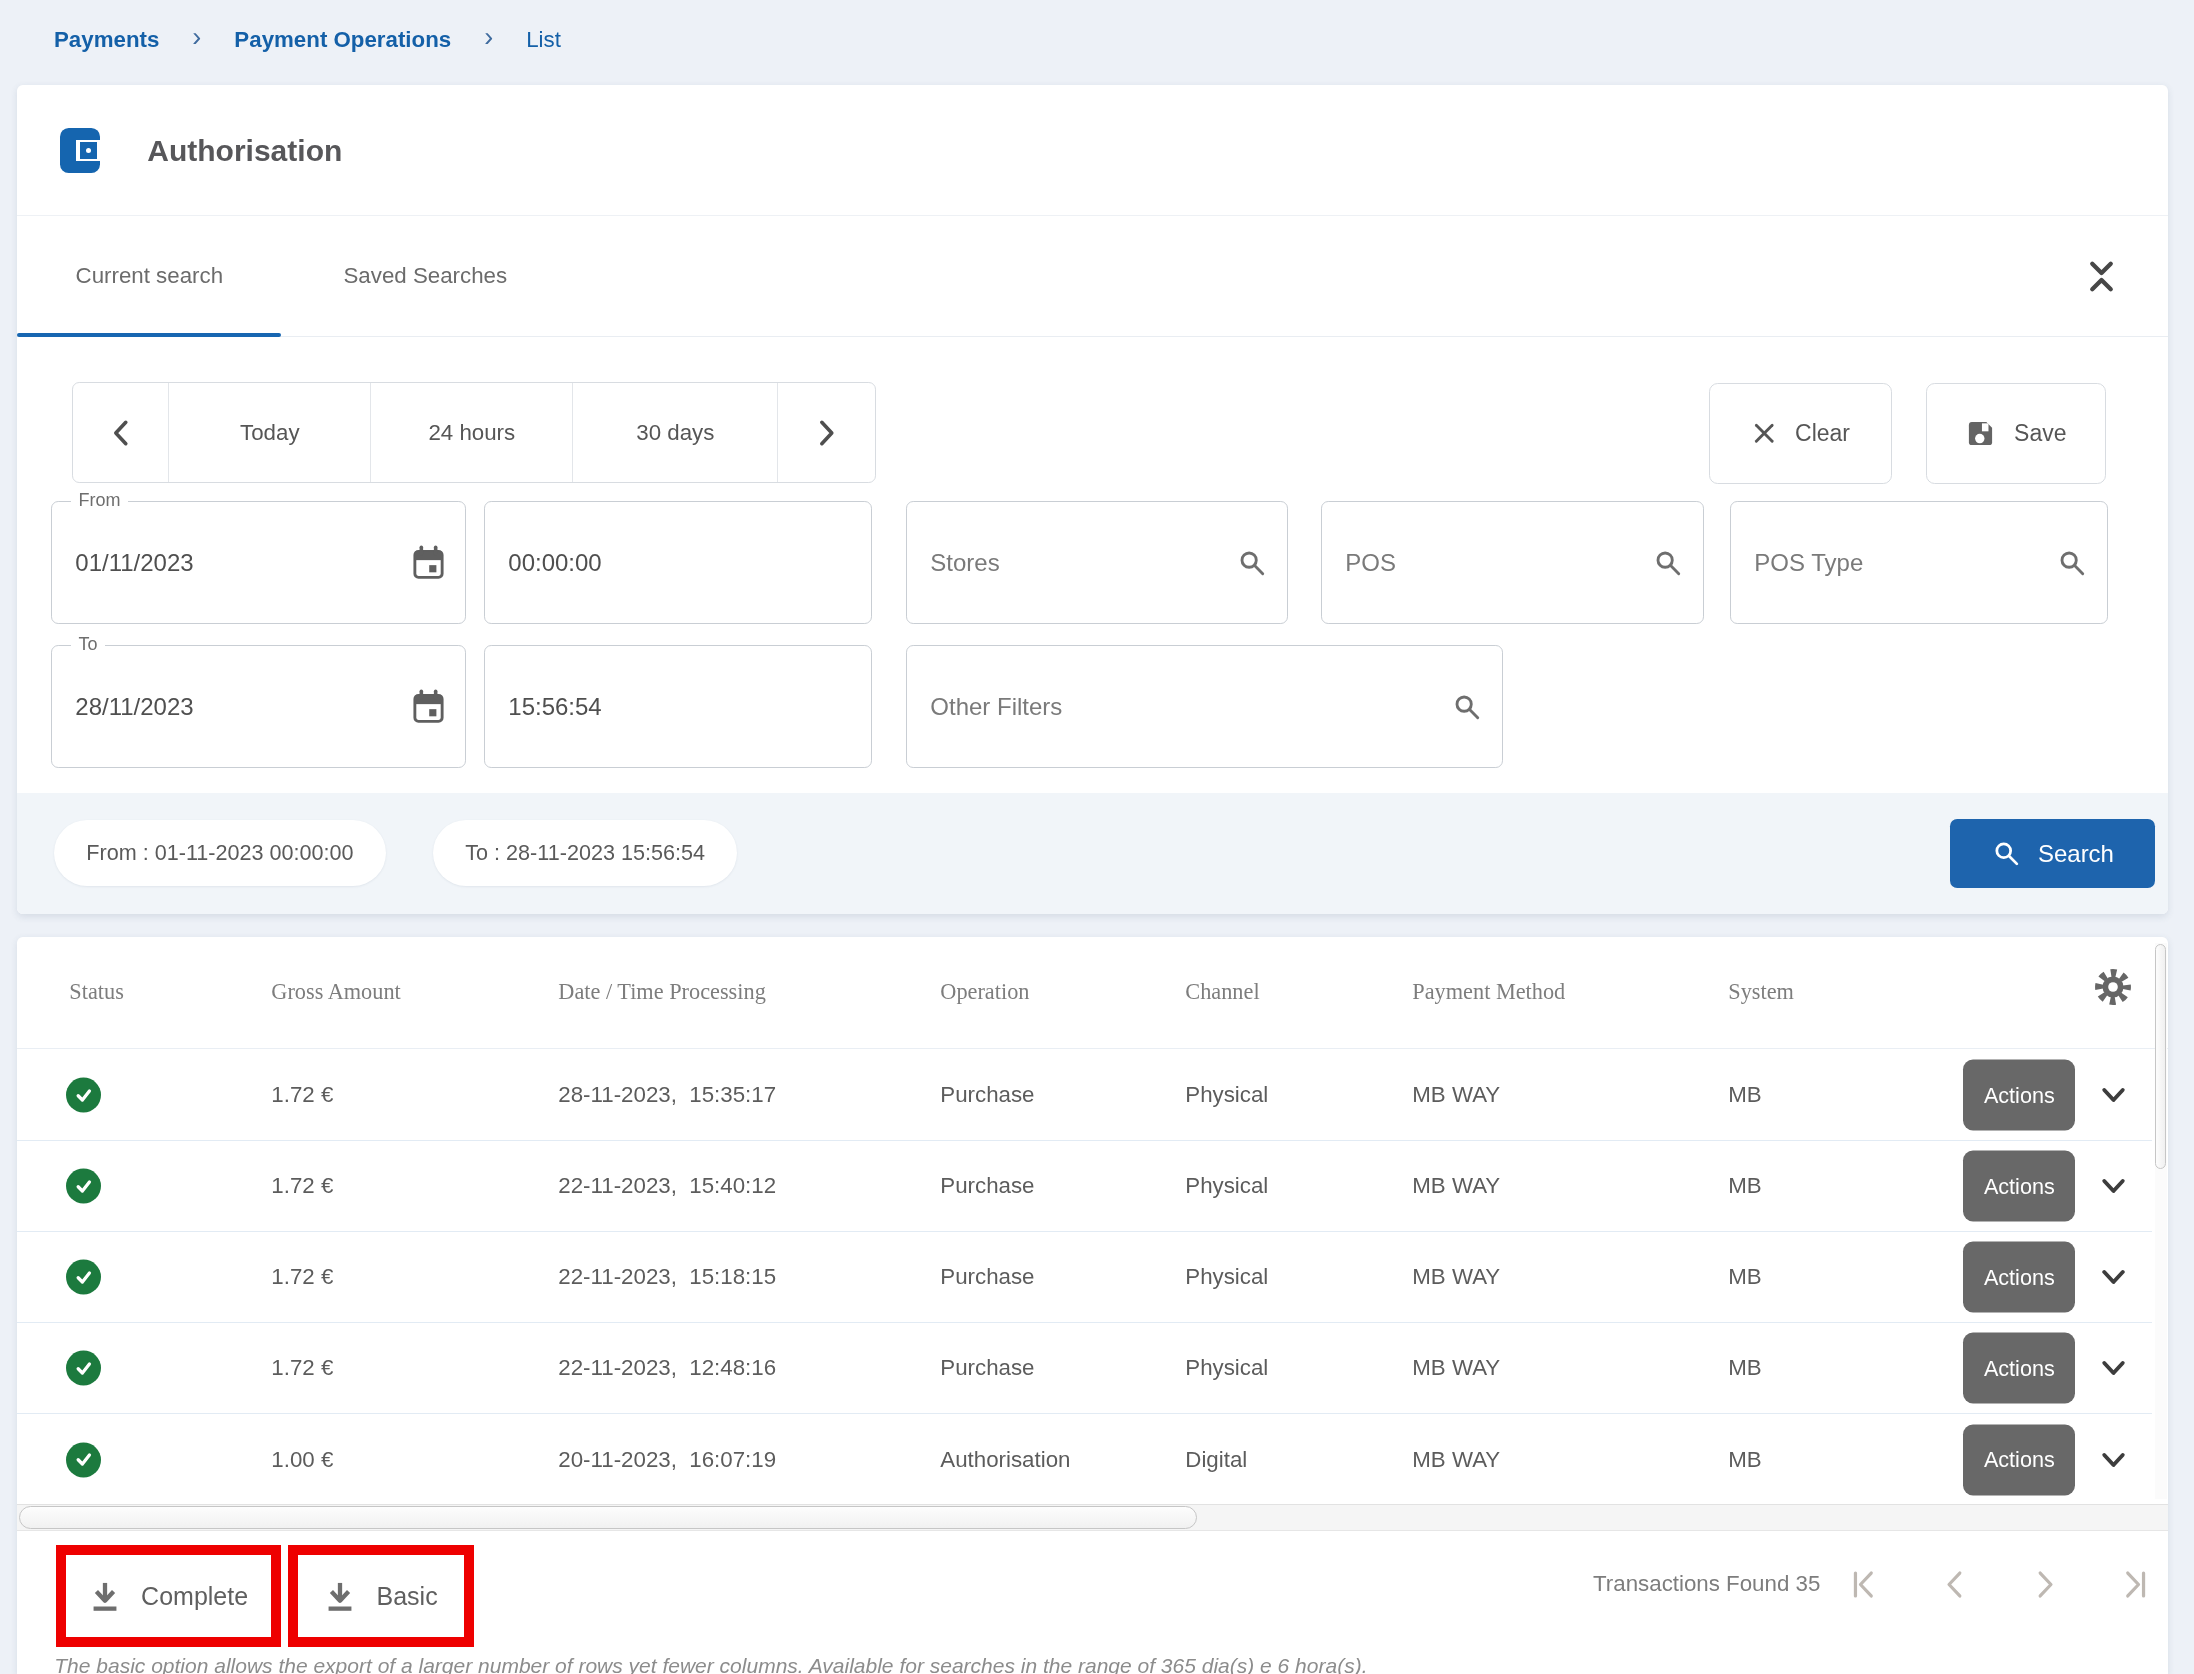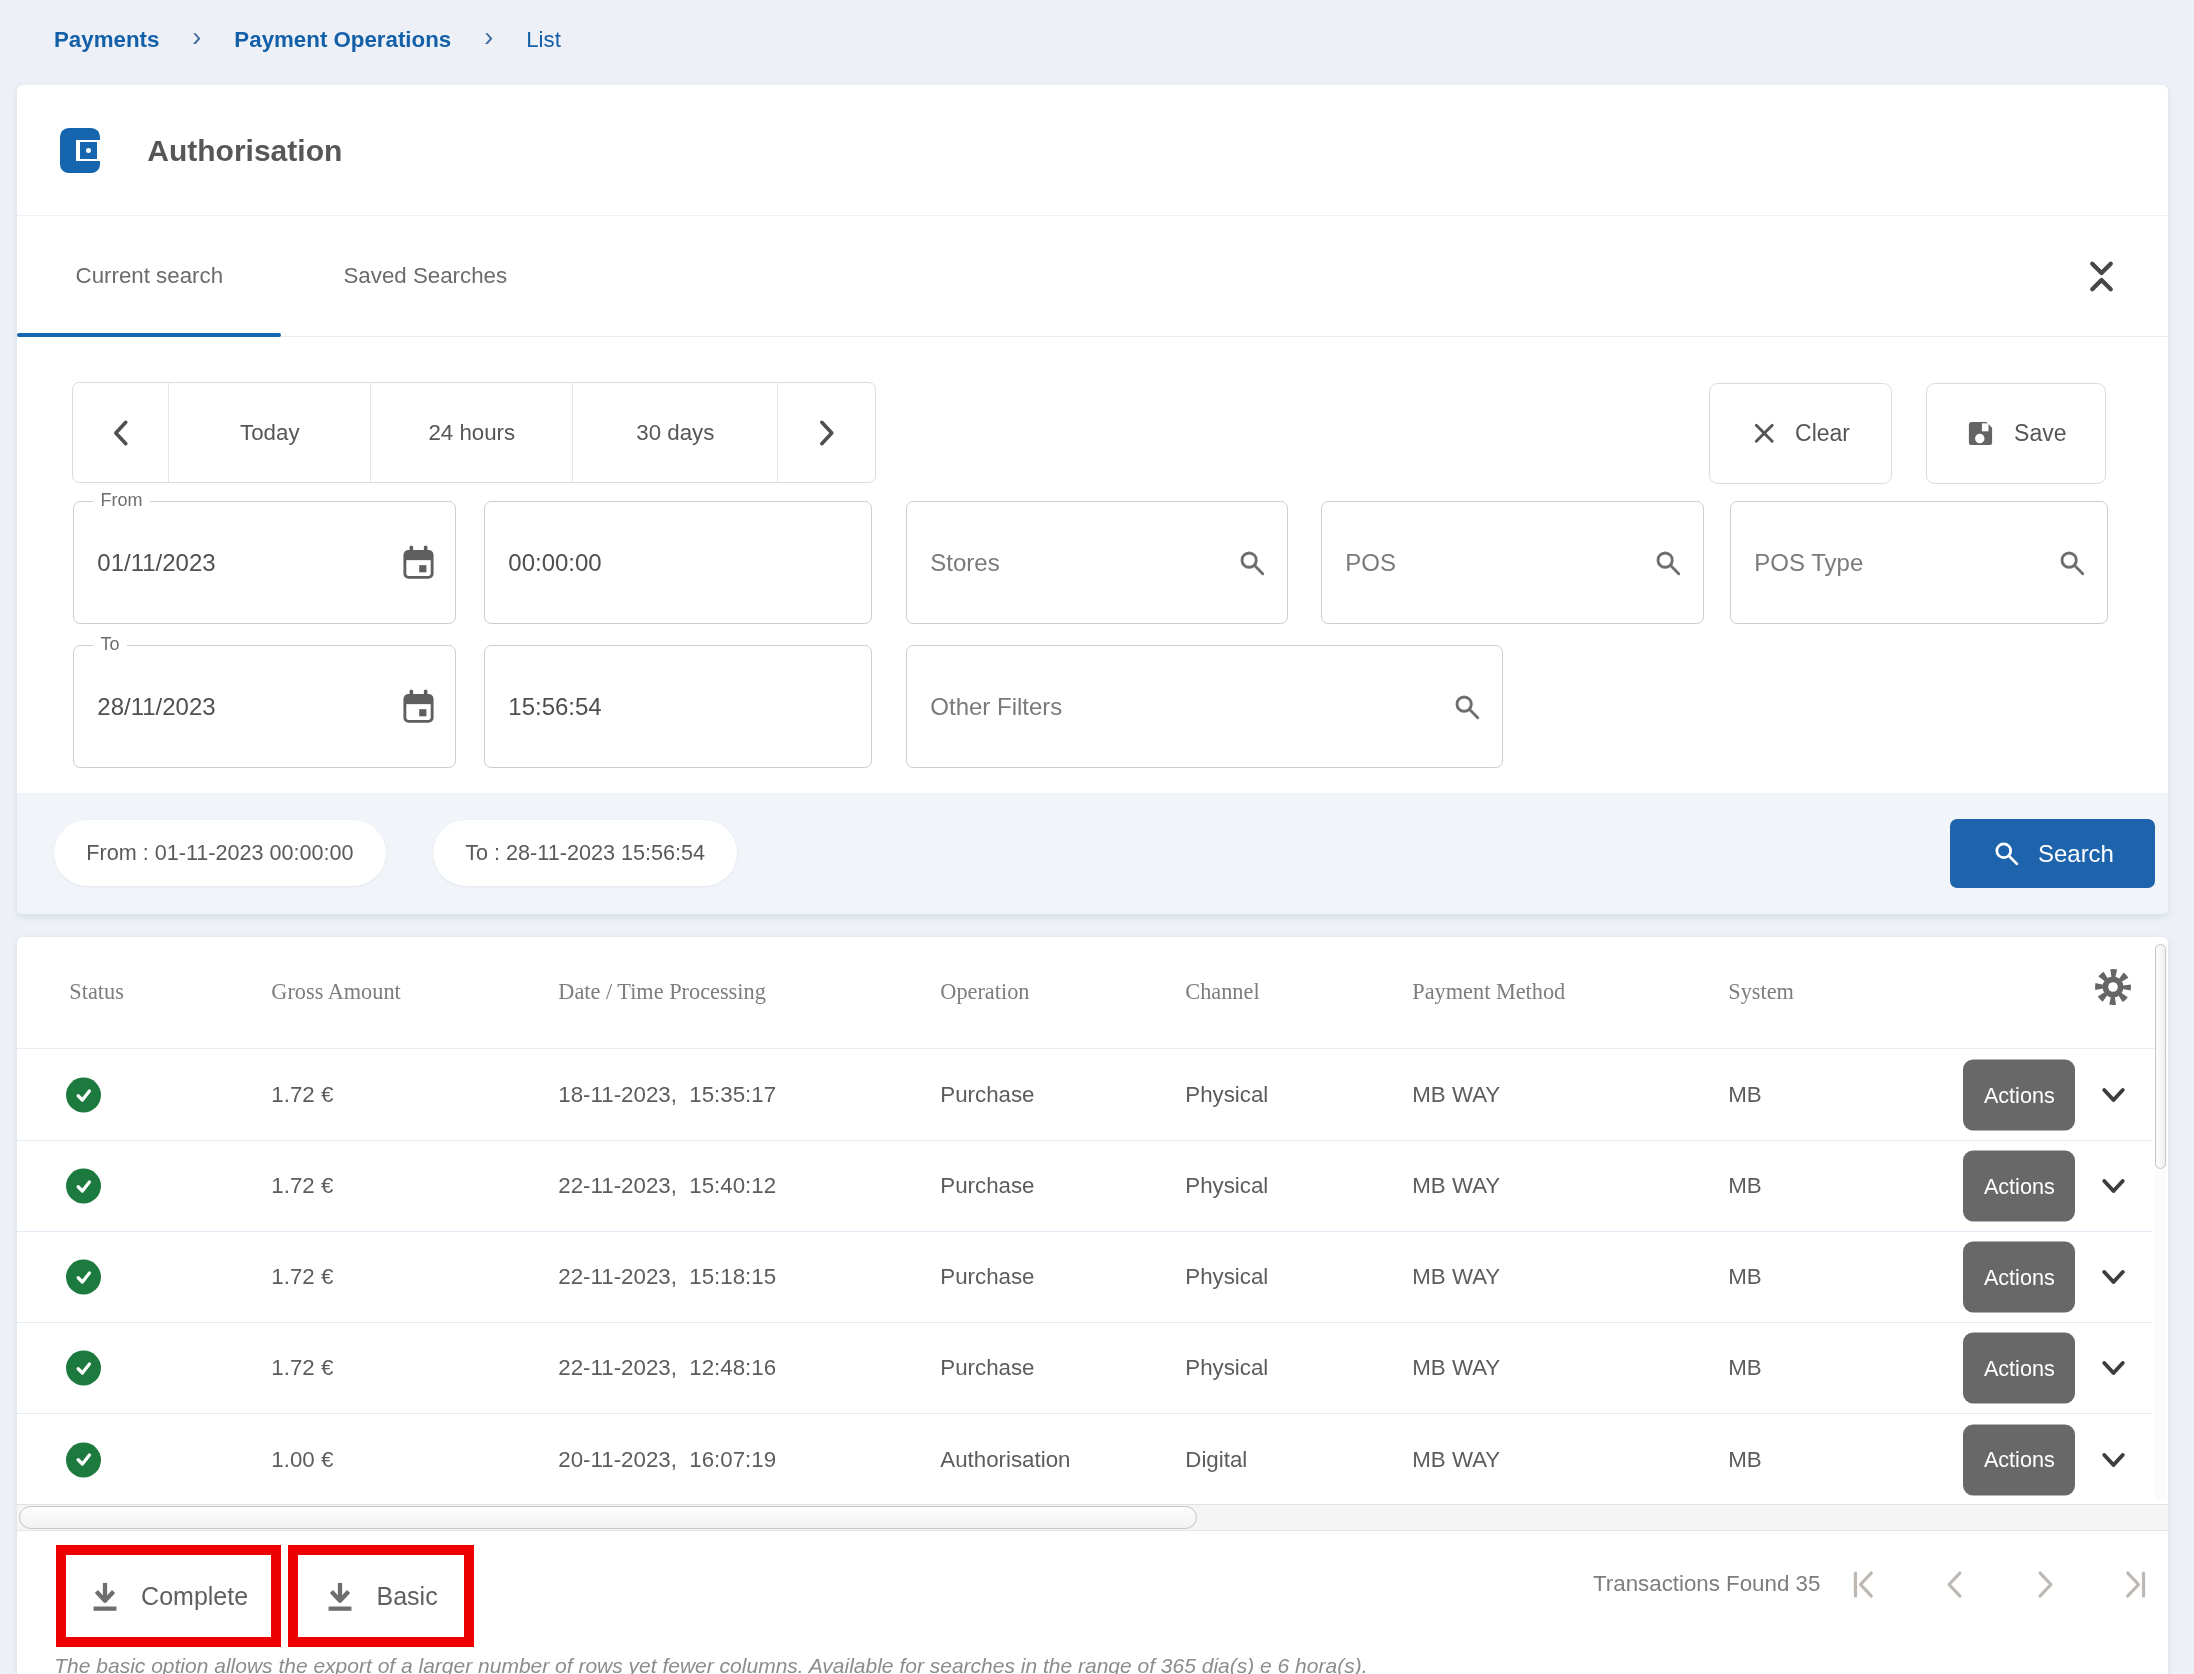--- a/index.html
+++ b/index.html
@@ -61,21 +61,21 @@
   .field { position:absolute; height:123px; border:1.4px solid #c9ced4; border-radius:7.2px;
     background:#fff; display:flex; align-items:center; }
   .field-label { position:absolute; top:-12.3px; left:19px; background:#fff; padding:0 7.2px;
     font-size:18px; color:#6e6e6e; line-height:1.2; }
   .field input { border:none; outline:none; flex:1; min-width:0; height:100%;
     padding:0 14.4px 0 23px; font-size:24px; color:#4f4f4f; background:transparent;
     font-family:"Liberation Sans", sans-serif; }
   .field input::placeholder { color:#7a7a7a; opacity:1; }
   .field .trail-icon { flex:0 0 auto; margin-right:20px; cursor:pointer; display:flex; }
   .row1 { top:416px; } .row2 { top:560px; }
-  #fFromDate, #fToDate { left:56px;  width:383px;gap:8px; }
+  #fFromDate, #fToDate { left:34px;  width:415px;gap:8px; }
   #fFromTime, #fToTime { left:467px; width:388px; }
   #fStores   { left:889px; width:382px; }
   #fPos      { left:1304px; width:383px; }
   #fPosType  { left:1713px; width:378px; }
   #fOther    { left:889px; width:597px; }
 
   
   .chips-band { position:absolute; left:0; right:0; top:708px; bottom:0;
     background:#f1f5f9; border-radius:0 0 5.8px 5.8px; }
   .chip { position:absolute; top:27px; height:66px; background:#fff; border-radius:33px;
@@ -314,21 +314,21 @@
   </div>
 
   <div class="tbody">
   <div class="trow">
     <span class="status-ic">
       <svg width="21.6" height="21.6" viewBox="0 0 46 46" fill="none">
         <polyline points="11,24 20,33 35,14" stroke="#fff" stroke-width="7" stroke-linecap="round" stroke-linejoin="round"></polyline>
       </svg>
     </span>
     <span class="cell c1">1.72 €</span>
-    <span class="cell c2">18-11-2023,  15:35:17</span>
+    <span class="cell c2">28-11-2023,  15:35:17</span>
     <span class="cell c3">Purchase</span>
     <span class="cell c4">Physical</span>
     <span class="cell c5">MB WAY</span>
     <span class="cell c6">MB</span>
     <button class="actions-btn">Actions</button>
     <span class="row-chev">
       <svg width="27" height="20" viewBox="0 0 38 28" fill="none">
         <polyline points="6,7 19,21 32,7" stroke="#3d3d3d" stroke-width="5.5" stroke-linecap="round" stroke-linejoin="round"></polyline>
       </svg>
     </span>

